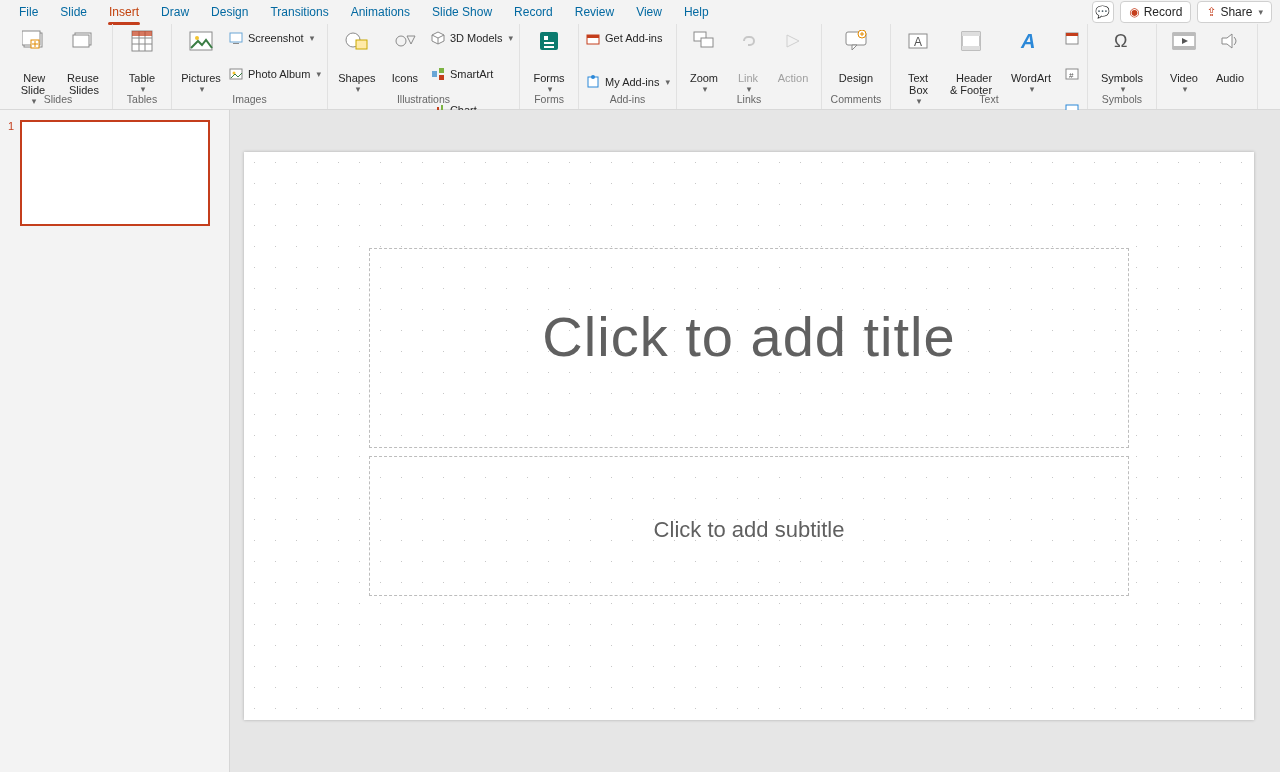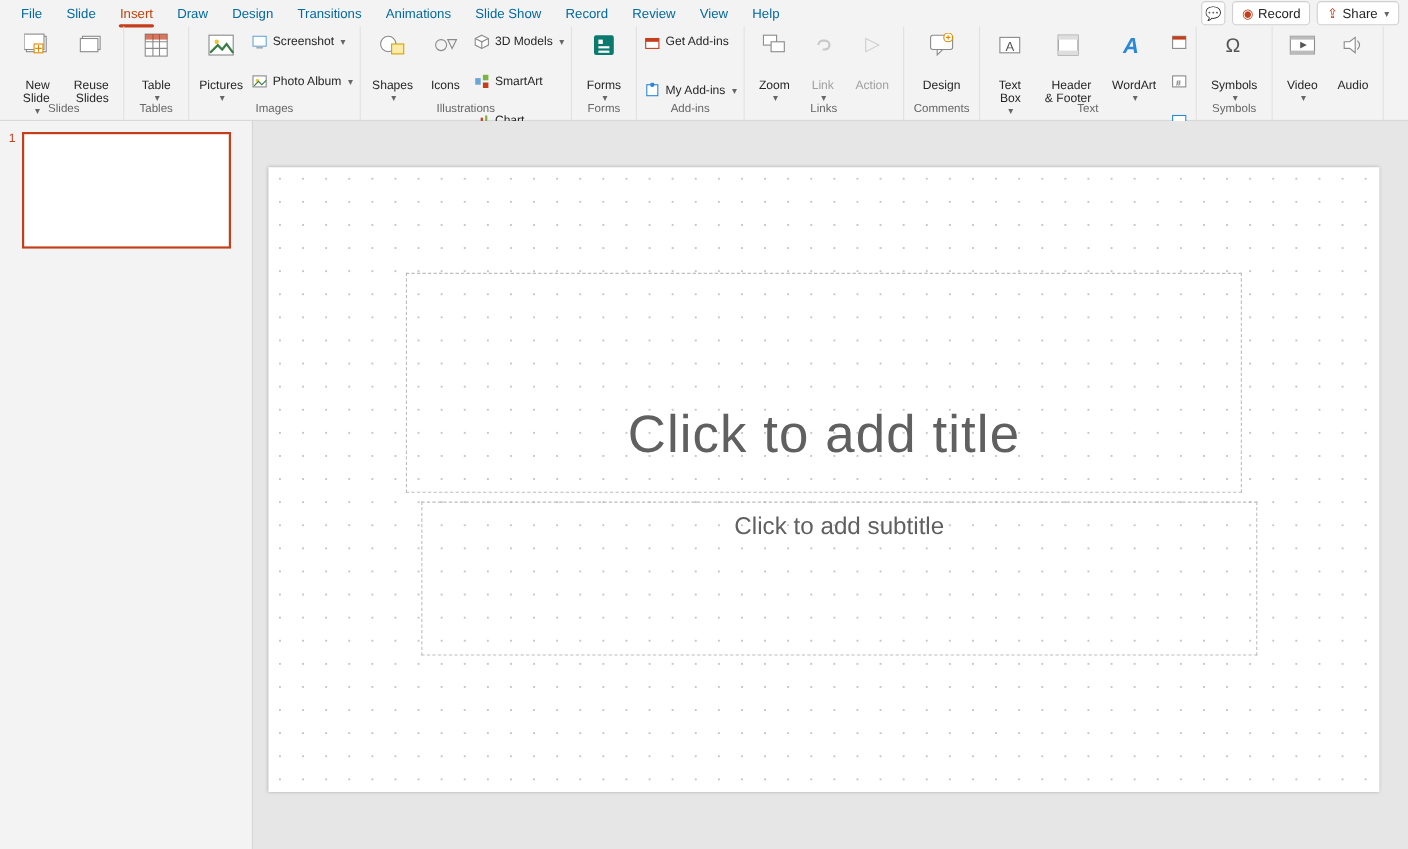--- a/index.html
+++ b/index.html
@@ -184,30 +184,29 @@
     box-sizing: border-box;
     display: flex;
     flex-direction: column;
     justify-content: center;
     text-align: center;
     color: #606060;
   }
   .titlebox {
     left: 125px; top: 96px;
     width: 760px; height: 200px;
-    font-size: 48px;
+    font-size: 56px;
     letter-spacing: 1px;
-    justify-content: flex-end;
     padding-bottom: 24px;
   }
   .subbox {
-    left: 139px; top: 304px;
+    left: 125px; top: 304px;
     width: 760px; height: 140px;
     font-size: 22px;
-    justify-content: flex-start;
+    justify-content: center;
     padding-top: 8px;
   }
 </style>
 </head>
 <body>
 
 <div class="tabs">
   <div class="tab">File</div>
   <div class="tab">Slide</div>
   <div class="tab active">Insert</div>

